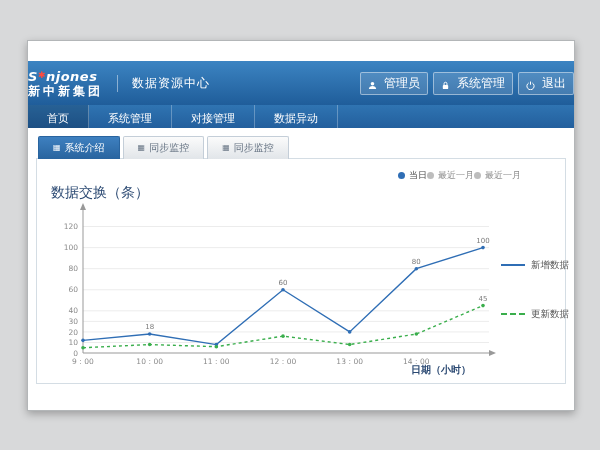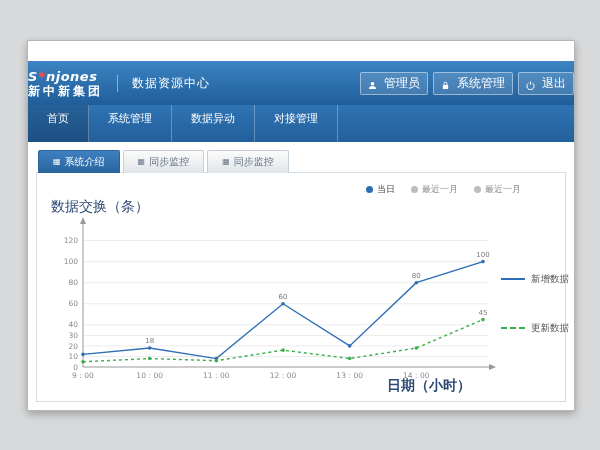--- a/index.html
+++ b/index.html
@@ -17,49 +17,49 @@
   .logo-cn{font-size:12px;font-weight:bold;letter-spacing:3px;}
   .app-title{margin-left:14px;padding-left:14px;border-left:1px solid rgba(255,255,255,.45);
              font-size:12px;letter-spacing:1px;}
   .header-actions{margin-left:auto;display:flex;gap:5px;}
   .hbtn{display:flex;align-items:center;gap:7px;font-size:12px;color:#fff;cursor:pointer;
         background:rgba(255,255,255,.14);border:1px solid rgba(255,255,255,.45);
         border-radius:2px;padding:2px 7px;white-space:nowrap;}
   .hicon{width:9px;height:9px;display:inline-block;}
 
   
-  .nav{height:37px;background:linear-gradient(#2f74b2,#235f9d);display:flex;color:#fff;font-size:11px;}
+  .nav{height:23px;background:linear-gradient(#2f74b2,#235f9d);display:flex;color:#fff;font-size:11px;}
   .nav-item{padding:0 19px;line-height:27px;border-right:1px solid rgba(255,255,255,.28);cursor:pointer;}
   .nav-item.active{background:rgba(0,0,0,.16);}
 
   
   .tabs-row{margin:8px 8px 0;display:flex;gap:3px;border-bottom:1px solid #d4dde4;padding-left:2px;}
   .tab{display:flex;align-items:center;gap:4px;padding:4px 14px;font-size:10px;color:#667383;
        background:linear-gradient(#fbfbfb,#e1e5e9);border:1px solid #c4ced8;border-bottom:none;
        border-radius:2px 2px 0 0;margin-bottom:-1px;cursor:pointer;white-space:nowrap;}
   .tab.active{background:linear-gradient(#3e80c0,#29649f);color:#fff;border-color:#29649f;}
   .tab-icon{font-size:8px;line-height:1;}
 
   
   .panel{margin:0 8px 8px;border:1px solid #d4dde4;border-top:none;padding:6px 10px 6px;box-sizing:border-box;}
-  .filters{display:flex;justify-content:flex-end;gap:16px;padding:4px 34px 0 0;font-size:9px;color:#8a8a8a;text-align:center;}
+  .filters{display:flex;justify-content:flex-end;padding:4px 34px 0 0;font-size:9px;color:#8a8a8a;text-align:center;}
   .filter{display:flex;align-items:center;gap:4px;cursor:pointer;}
   .filter-dot{width:7px;height:7px;border-radius:50%;background:#bdbdbd;}
   .filter.active{color:#444;}
   .filter.active .filter-dot{background:#2f6eb5;}
   .ylabel{font-size:14px;color:#2c4a73;margin:2px 0 0 4px;}
   .chart-row{display:flex;align-items:center;}
   #chart-svg{flex:0 0 auto;}
   #chart-svg text{font-family:"DejaVu Sans","Liberation Sans",sans-serif;}
   #chart-svg .tick{font-size:7.5px;fill:#8a8a8a;}
   #chart-svg .ptlabel{font-size:7px;fill:#7a7a7a;}
   .series-legend{display:flex;flex-direction:column;gap:36px;margin-left:4px;font-size:9.5px;color:#555;}
   .series-item{display:flex;align-items:center;gap:6px;cursor:pointer;white-space:nowrap;}
   .swatch{width:24px;height:0;display:inline-block;}
-  .xlabel{text-align:right;margin:-14px 84px 0 0;font-size:14px;color:#2c4a73;font-weight:bold;}
+  .xlabel{text-align:right;margin:-14px 84px 0 0;font-size:10px;color:#2c4a73;font-weight:bold;}
   .note{margin-top:22px;padding:0 14px 4px;text-align:center;font-size:9px;color:#9a9a9a;line-height:1.5;}
   .note-label{color:#e23b3b;}
 </style>
 </head>
 <body>
 
 <div class="backdrop">
   <div class="page">
 
     <div class="header">
@@ -95,22 +95,22 @@
               </svg>
           </span>
           <span>退出</span>
         </div>
       </div>
     </div>
 
     <div class="nav">
       <div class="nav-item active">首页</div>
       <div class="nav-item">系统管理</div>
+      <div class="nav-item">对接管理</div>
       <div class="nav-item">数据异动</div>
-      <div class="nav-item">对接管理</div>
     </div>
 
     <div class="tabs-row">
       <div class="tab active">
         <span class="tab-icon">▦</span>
         <span>系统介绍</span>
       </div>
       <div class="tab">
         <span class="tab-icon">▦</span>
         <span>同步监控</span>

